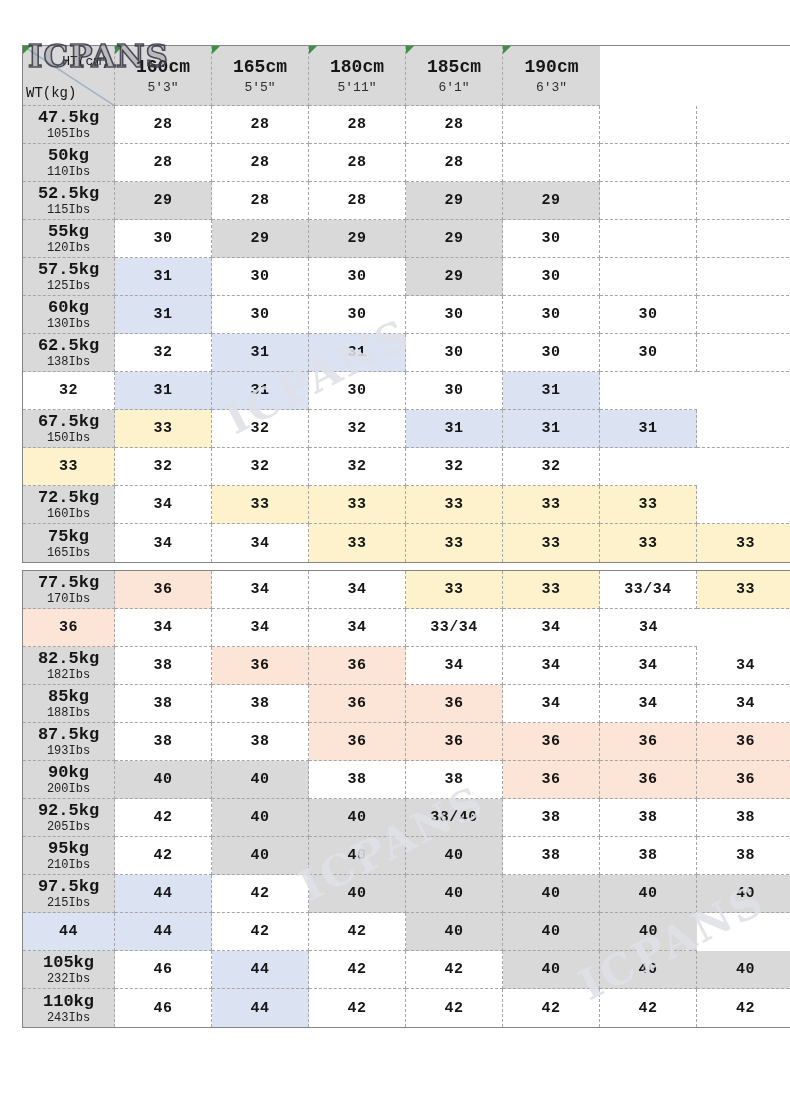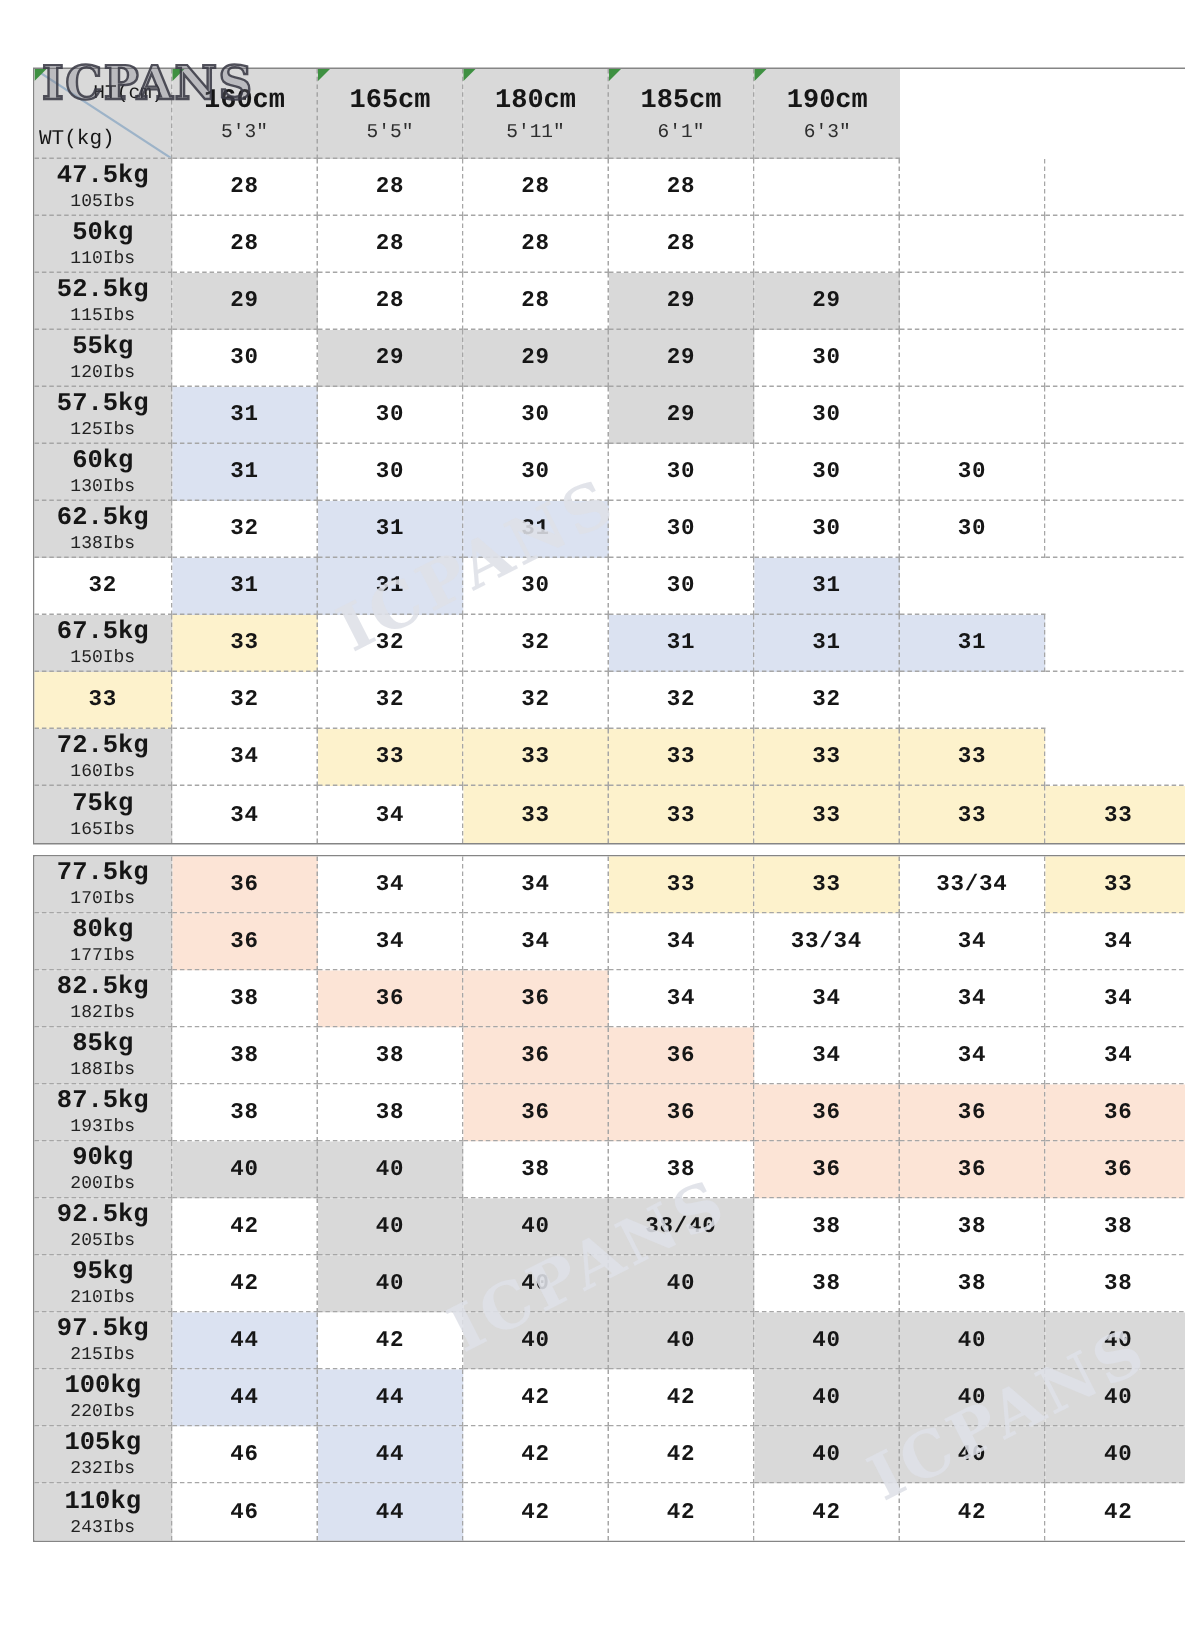--- a/index.html
+++ b/index.html
@@ -272,24 +272,20 @@
   <div class="cell val" style="background: rgb(252, 228, 214);">36</div>
         <div class="cell val" style="background: rgb(255, 255, 255);">34</div>
         <div class="cell val" style="background: rgb(255, 255, 255);">34</div>
         <div class="cell val" style="background: rgb(253, 242, 204);">33</div>
         <div class="cell val" style="background: rgb(253, 242, 204);">33</div>
         <div class="cell val" style="background: rgb(255, 255, 255);">33/34</div>
         <div class="cell val" style="background: rgb(253, 242, 204);">33</div>
       </div>
 
   <div class="row data">
-    <div class="cell label">
-      <div class="kg">80kg</div>
-      <div class="lbs">177Ibs</div>
-    </div>
   <div class="cell val" style="background: rgb(252, 228, 214);">36</div>
         <div class="cell val" style="background: rgb(255, 255, 255);">34</div>
         <div class="cell val" style="background: rgb(255, 255, 255);">34</div>
         <div class="cell val" style="background: rgb(255, 255, 255);">34</div>
         <div class="cell val" style="background: rgb(255, 255, 255);">33/34</div>
         <div class="cell val" style="background: rgb(255, 255, 255);">34</div>
         <div class="cell val" style="background: rgb(255, 255, 255);">34</div>
       </div>
 
   <div class="row data">
@@ -384,24 +380,20 @@
   <div class="cell val" style="background: rgb(219, 226, 241);">44</div>
         <div class="cell val" style="background: rgb(255, 255, 255);">42</div>
         <div class="cell val" style="background: rgb(217, 217, 217);">40</div>
         <div class="cell val" style="background: rgb(217, 217, 217);">40</div>
         <div class="cell val" style="background: rgb(217, 217, 217);">40</div>
         <div class="cell val" style="background: rgb(217, 217, 217);">40</div>
         <div class="cell val" style="background: rgb(217, 217, 217);">40</div>
       </div>
 
   <div class="row data">
-    <div class="cell label">
-      <div class="kg">100kg</div>
-      <div class="lbs">220Ibs</div>
-    </div>
   <div class="cell val" style="background: rgb(219, 226, 241);">44</div>
         <div class="cell val" style="background: rgb(219, 226, 241);">44</div>
         <div class="cell val" style="background: rgb(255, 255, 255);">42</div>
         <div class="cell val" style="background: rgb(255, 255, 255);">42</div>
         <div class="cell val" style="background: rgb(217, 217, 217);">40</div>
         <div class="cell val" style="background: rgb(217, 217, 217);">40</div>
         <div class="cell val" style="background: rgb(217, 217, 217);">40</div>
       </div>
 
   <div class="row data">

